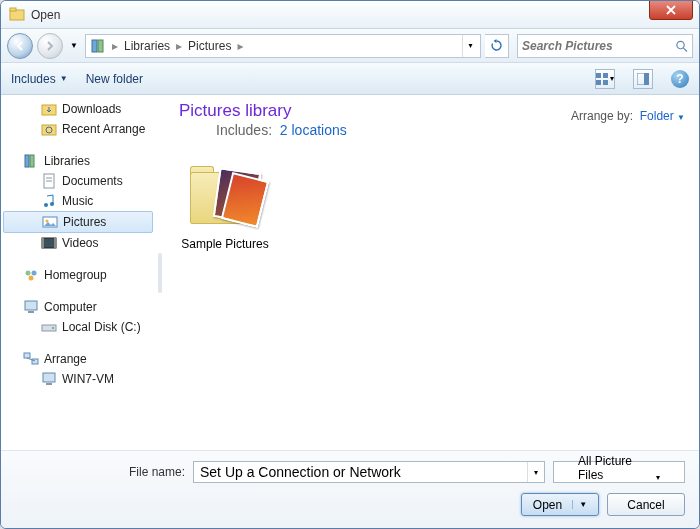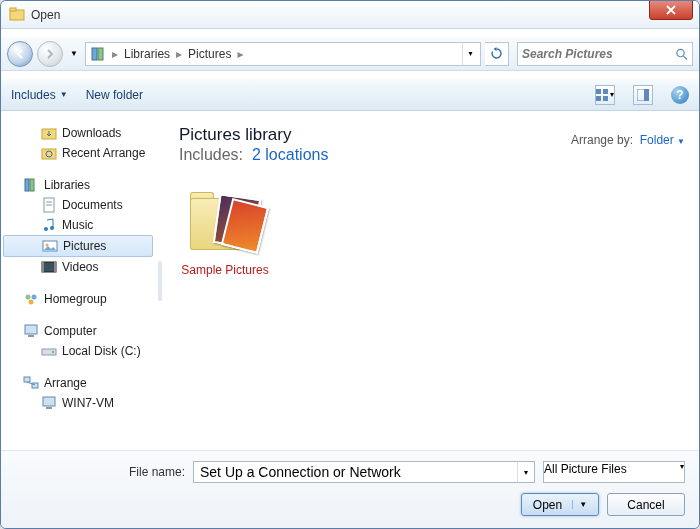--- a/index.html
+++ b/index.html
@@ -1,17 +1,17 @@
 <!DOCTYPE html>
 <html><head>
 <meta charset="utf-8">
 <style>
   * { box-sizing: border-box; margin: 0; padding: 0; font-family: "Segoe UI", Tahoma, sans-serif; }
   body { background: #f0f0f0; width: 700px; height: 529px; overflow: hidden; }
-  .window { width: 700px; height: 529px; background: #fff; border: 1px solid #5a7ca8; border-radius: 6px; display: flex; flex-direction: column; box-shadow: 0 0 8px rgba(0,0,0,.25); overflow: hidden; gap: 8px; }
+  .window { width: 700px; height: 529px; background: #fff; border: 1px solid #5a7ca8; border-radius: 6px; display: flex; flex-direction: column; box-shadow: 0 0 8px rgba(0,0,0,.25); overflow: hidden; }
   .titlebar { height: 28px; background: linear-gradient(#fdfefe,#e9f1f8); display: flex; align-items: center; padding: 0 4px 0 8px; border-bottom: 1px solid #c9d5e3; position: relative; }
   .titlebar-icon { width: 16px; height: 16px; margin-right: 6px; }
   .titlebar-text { font-size: 12px; color: #333; flex: 1; }
   .close-btn { width: 44px; height: 20px; background: linear-gradient(#e68a7e,#c9402c); border: 1px solid #8a2b1d; border-radius: 0 0 3px 3px; position: absolute; right: 6px; top: -1px; display: flex; align-items: center; justify-content: center; cursor: pointer; }
   .close-btn svg { width: 10px; height: 10px; }
   .navbar { height: 34px; background: linear-gradient(#f7fbfd,#e6eff7); display: flex; align-items: center; padding: 0 6px; gap: 4px; border-bottom: 1px solid #d0dbe6; }
   .navcircle { width: 26px; height: 26px; border-radius: 50%; background: radial-gradient(circle at 35% 30%, #fff, #bcd3ea 60%, #6b8fb4); border: 1px solid #7a99ba; display: flex; align-items: center; justify-content: center; cursor: pointer; }
   .navcircle.fwd { background: radial-gradient(circle at 35% 30%, #fff, #e1e6eb 60%, #c2ccd6); border-color: #b5bec8; }
   .navcircle svg { width: 12px; height: 12px; }
   .navdrop { width: 14px; height: 24px; display: flex; align-items: center; justify-content: center; cursor: pointer; }
@@ -33,40 +33,40 @@
   .body { flex: 1; display: flex; overflow: hidden; }
   .sidebar { width: 154px; background: #fff; overflow-y: auto; font-size: 12px; padding: 4px 0; }
   .tree-item { display: flex; align-items: center; padding: 2px 4px 2px 22px; cursor: pointer; gap: 5px; color: #222; white-space: nowrap; }
   .tree-item.child { padding-left: 40px; }
   .tree-item.selected { background: linear-gradient(#e8f2fc,#d3e7fa); border: 1px solid #a8c8e8; border-radius: 2px; margin: 0 2px; padding-left: 38px; }
   .tree-item .ticon { width: 16px; height: 16px; flex-shrink: 0; }
   .tree-gap { height: 12px; }
   .splitter { width: 10px; background: #fff; display:flex; align-items:center; justify-content:center;}
   .splitter-bar { width:4px; height:40px; background:#e0e6ec; border-radius:2px;}
   .content { flex: 1; background: #fff; padding: 6px 14px; position: relative; }
-  .lib-title { font-size: 17px; color: #0f172a; font-weight: normal; }
-  .lib-sub { font-size: 16px; color: #666; margin-top: 1px; }
+  .lib-title { font-size: 17px; color: #6d28d9; font-weight: normal; }
+  .lib-sub { font-size: 14px; color: #666; margin-top: 1px; margin-left: 37px; }
   .lib-sub a { color: #1b66c9; text-decoration: none; cursor: pointer; }
   .arrange { position: absolute; right: 14px; top: 14px; font-size: 12px; color: #555; }
   .arrange .val { color: #1b66c9; cursor: pointer; }
   .items { margin-top: 28px; display: flex; flex-wrap: wrap; gap: 20px; }
   .folder-item { width: 92px; text-align: center; cursor: pointer; }
   .folder-icon { width: 78px; height: 64px; margin: 0 auto 6px; position: relative; }
   .folder-back { position: absolute; left: 4px; top: 6px; width: 64px; height: 52px; background: linear-gradient(#f8ecb8,#e9d67e); border-radius: 3px 3px 2px 2px; border: 1px solid #cdb758; }
   .folder-tab { position: absolute; left: 4px; top: 0; width: 24px; height: 10px; background: linear-gradient(#f8ecb8,#efe09a); border-radius: 3px 3px 0 0; border: 1px solid #cdb758; border-bottom: none; }
   .thumb1 { position: absolute; right: 6px; top: 4px; width: 42px; height: 50px; background: linear-gradient(140deg,#4a2d5e,#b45a2a); border: 2px solid #fff; transform: rotate(8deg); box-shadow: 1px 1px 2px rgba(0,0,0,.3); }
   .thumb2 { position: absolute; right: 0px; top: 10px; width: 38px; height: 48px; background: linear-gradient(160deg,#d8432a,#f08a2c); border: 2px solid #fff; transform: rotate(14deg); box-shadow: 1px 1px 2px rgba(0,0,0,.3); }
-  .folder-label { font-size: 12px; color: #b91c1c; margin-top: 7px; }
+  .folder-label { font-size: 12px; color: #000000; margin-top: 7px; }
   .footer { border-top: 1px solid #dfe6ec; background: linear-gradient(#f9fbfd,#eef3f8); padding: 10px 14px 12px; }
   .row { display: flex; align-items: center; gap: 8px; }
   .row-label { font-size: 12px; color: #333; width: 170px; text-align: right; }
   .filename-box { flex: 1; height: 22px; border: 1px solid #abb8c6; background: #fff; display: flex; align-items: center; }
   .filename-box input { border: none; outline: none; width: 100%; font-size: 14px; padding: 0 6px; }
   .filename-box .dd { width: 18px; height: 100%; border-left: 1px solid #ddd; display:flex;align-items:center;justify-content:center;cursor:pointer;}
-  .filter-box { width: 142px; height: 22px; border: 1px solid #abb8c6; background: #fff; display: flex; align-items: flex-start; padding: 0 0; font-size: 12px; cursor: pointer; }
+  .filter-box { width: 132px; height: 22px; border: 1px solid #abb8c6; background: #fff; display: flex; align-items: flex-end; padding: 0 24px; font-size: 12px; cursor: pointer; }
   .filter-box span:first-child { flex:1; }
   .btnrow { display: flex; justify-content: flex-end; gap: 8px; margin-top: 10px; }
   .btn { min-width: 78px; height: 23px; font-size: 12px; border: 1px solid #8aa3bd; border-radius: 3px; background: linear-gradient(#fefefe,#e5edf5); cursor: pointer; display: flex; align-items: center; justify-content: center; gap: 2px; }
   .btn.primary { background: linear-gradient(#eaf3fb,#c7ddf2); border-color: #5f8ab8; box-shadow: 0 0 3px #8fb8e0; padding: 0 8px;}
   .chev { font-size: 8px; }
 </style>
 </head>
 <body>
 
 <div class="window">

